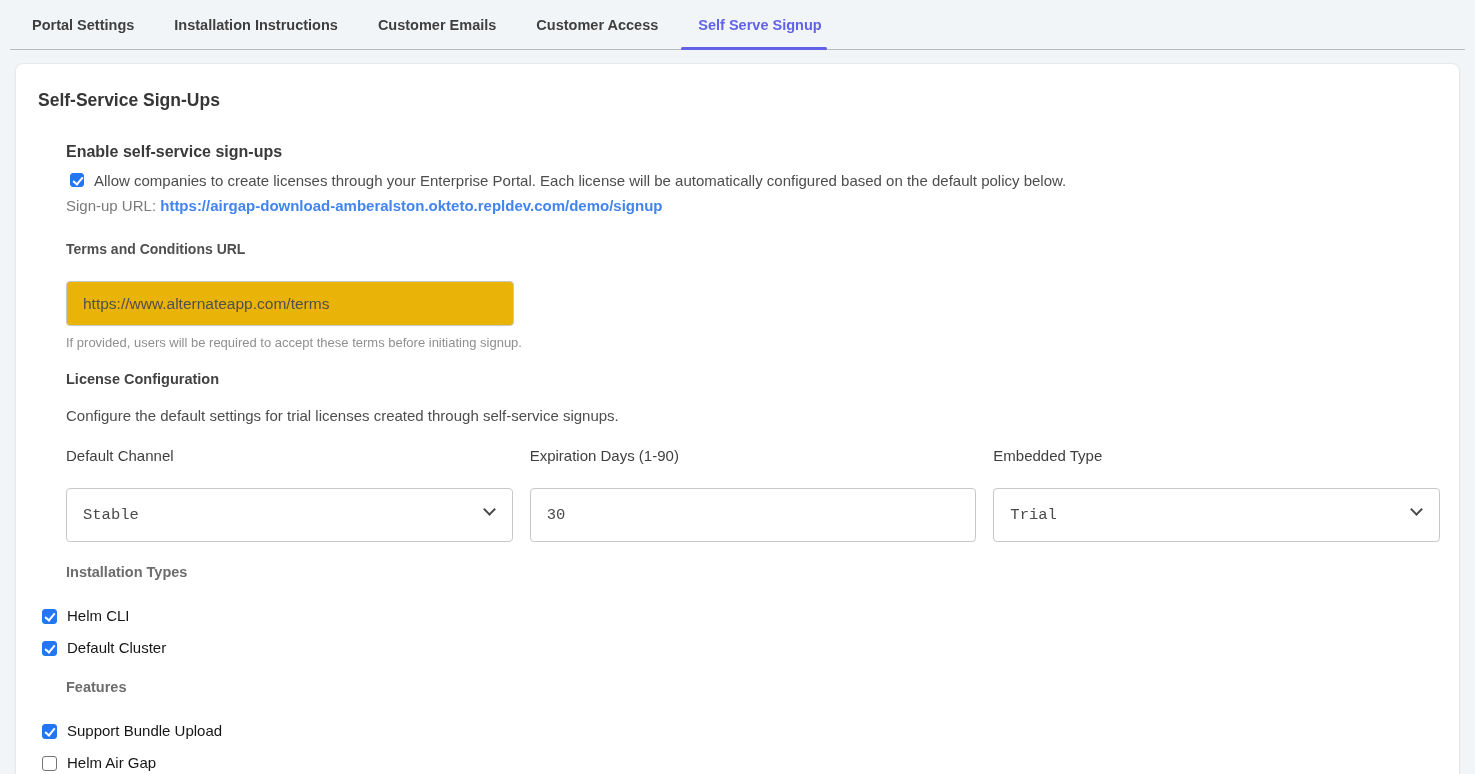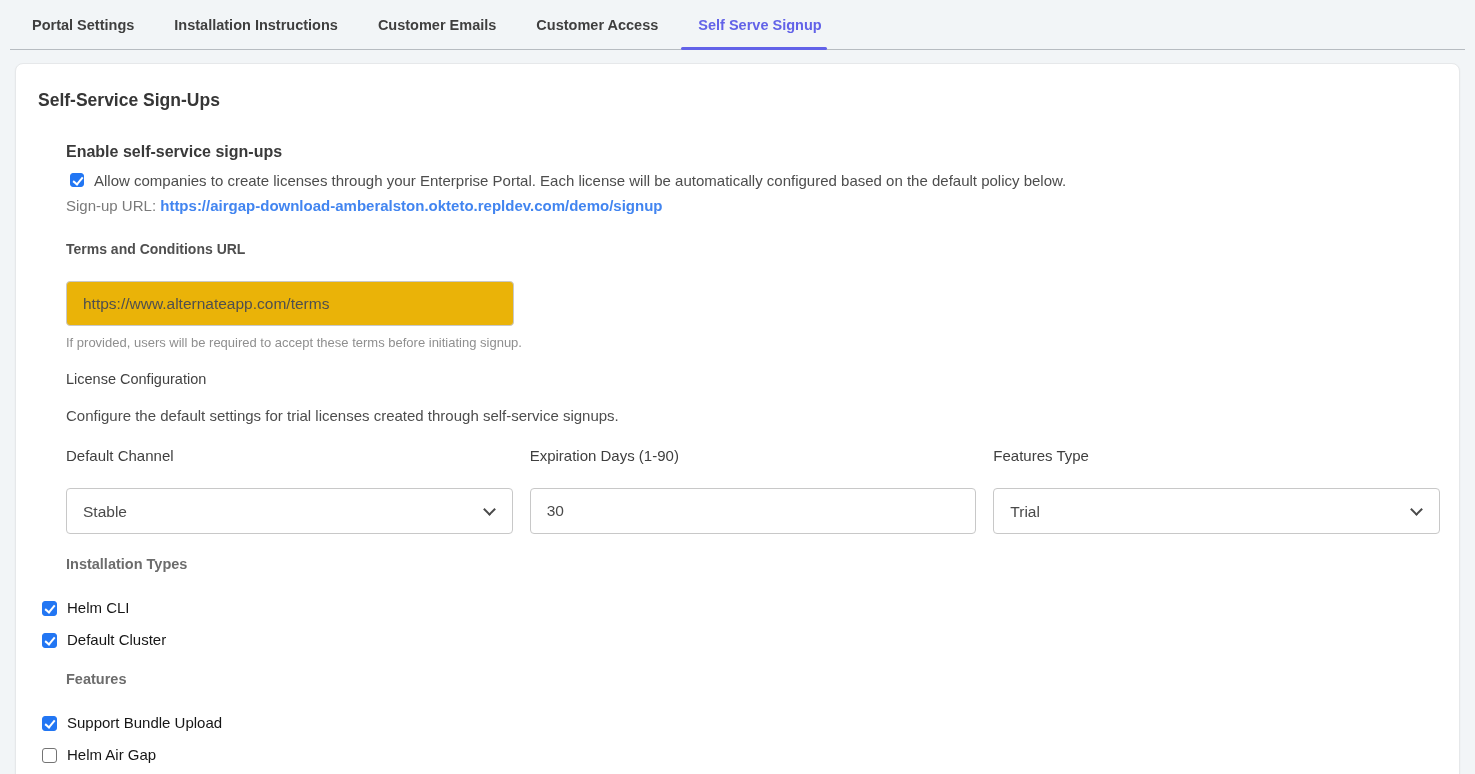--- a/index.html
+++ b/index.html
@@ -147,21 +147,21 @@
   .helper-text {
     margin-top:9px;
     font-size:13px;
     color:#8f8f8f;
     line-height:15px;
   }
 
   .section-heading {
     margin-top:20px;
     font-size:14.5px;
-    font-weight:400;
+    font-weight:700;
     color:#424242;
     line-height:18px;
   }
 
   .section-desc {
     margin-top:19px;
     font-size:15px;
     color:#4d4d4d;
     line-height:18px;
   }
@@ -174,26 +174,26 @@
   }
   .form-grid .col-label {
     font-size:15px;
     font-weight:400;
     color:#3f3f3f;
     line-height:17px;
   }
   .control-wrap { position:relative; margin-top:24px; }
   .control {
     width:100%;
-    height:46px;
+    height:54px;
     border:1px solid #c8c8c8;
     border-radius:4px;
     background:#fff;
     padding:0 34px 0 16px;
-    font-family:Liberation Sans, sans-serif;
+    font-family:Liberation Mono, monospace;
     font-size:15.5px;
     color:#4a4a4a;
     appearance:none;
     -webkit-appearance:none;
     outline:none;
   }
   input.control { padding-right:16px; }
   .chev {
     position:absolute;
     right:19px; top:17px;
@@ -276,21 +276,21 @@
 
   <div class="indent helper-text">If provided, users will be required to accept these terms before initiating signup.</div>
 
   <div class="indent section-heading">License Configuration</div>
 
   <div class="indent section-desc">Configure the default settings for trial licenses created through self-service signups.</div>
 
   <div class="indent form-grid">
     <div class="col-label">Default Channel</div>
     <div class="col-label">Expiration Days (1-90)</div>
-    <div class="col-label">Features Type</div>
+    <div class="col-label">Embedded Type</div>
 
     <div class="control-wrap">
       <select class="control">
         <option>Stable</option>
       </select>
       <span class="chev"></span>
     </div>
 
     <div class="control-wrap">
       <input class="control" type="text" value="30" style="">

